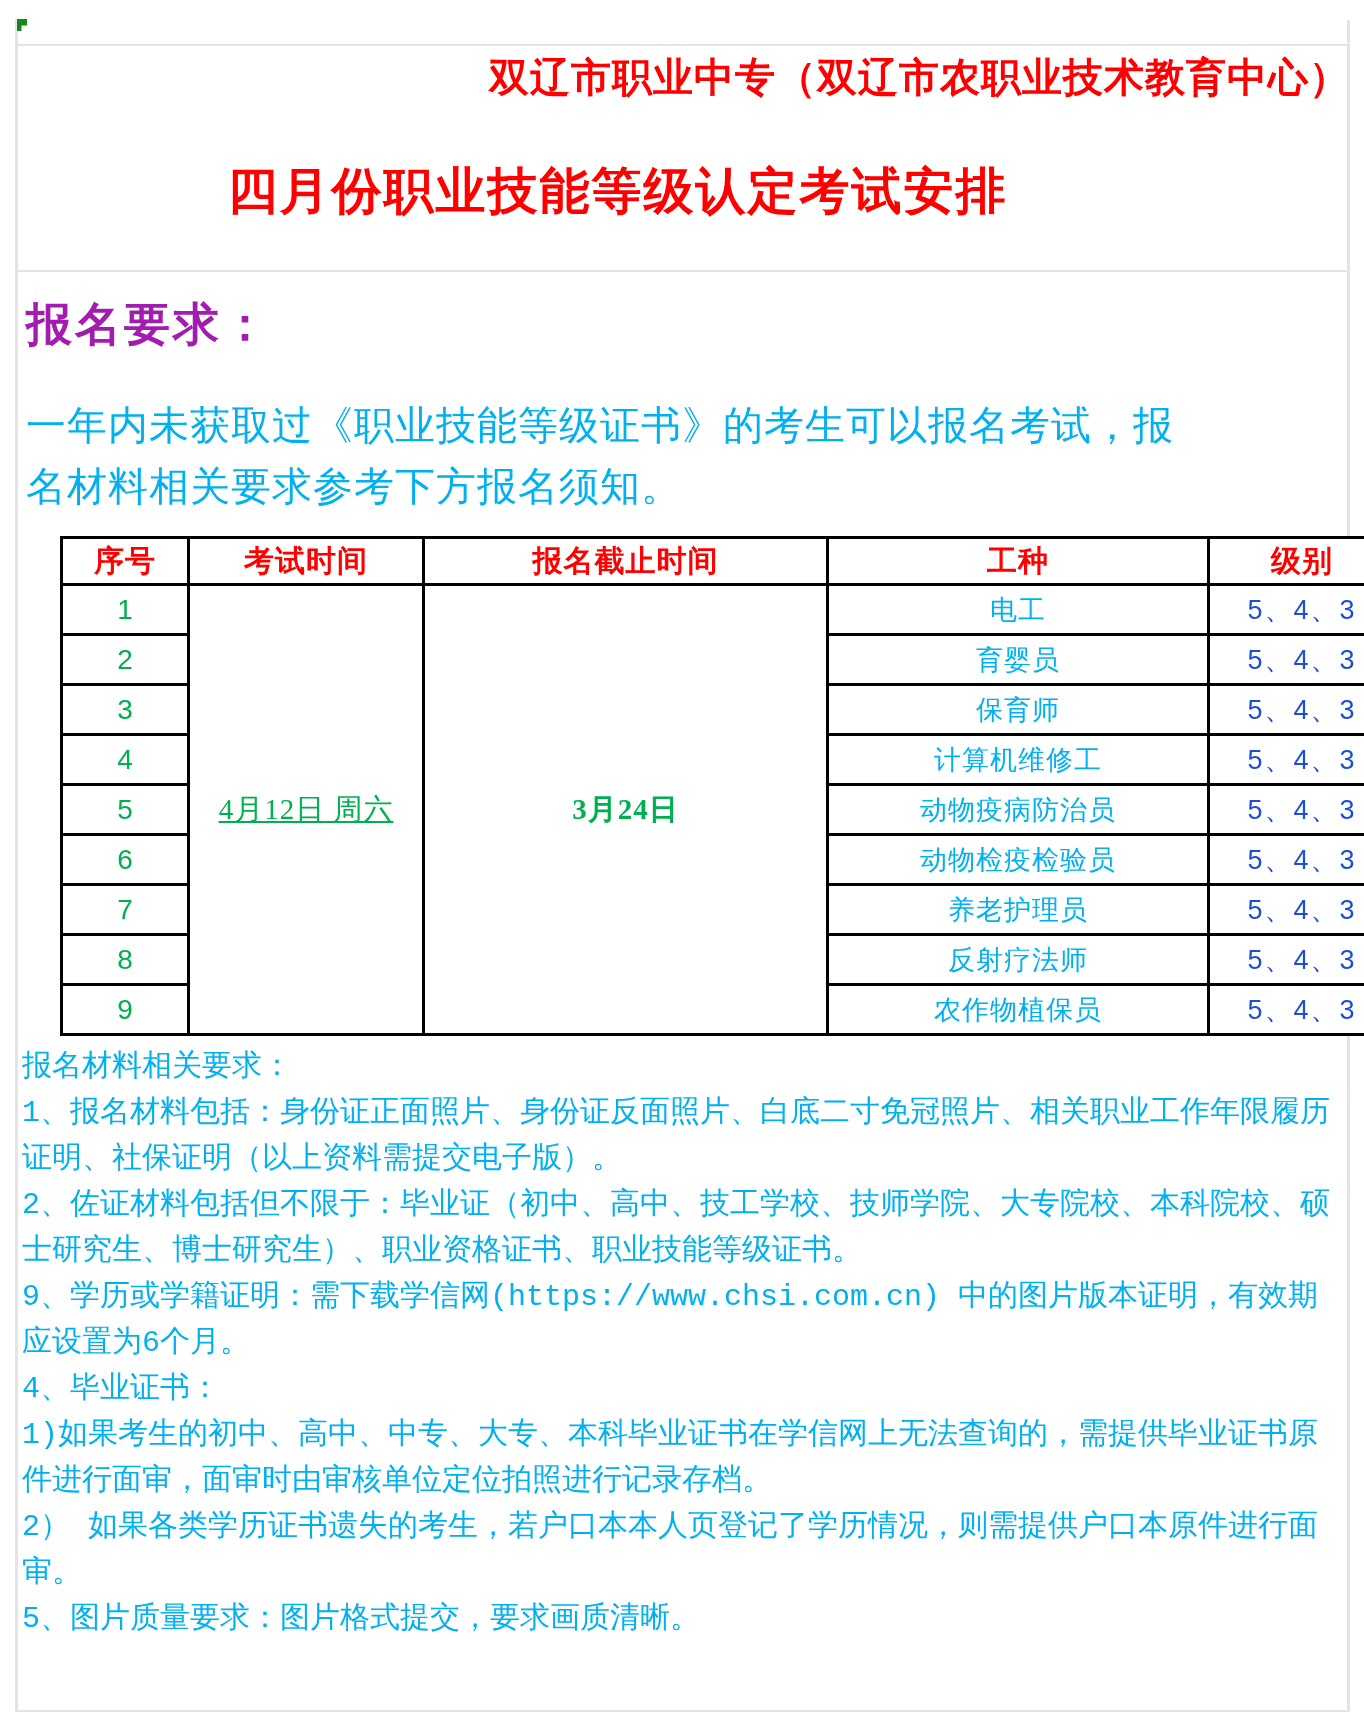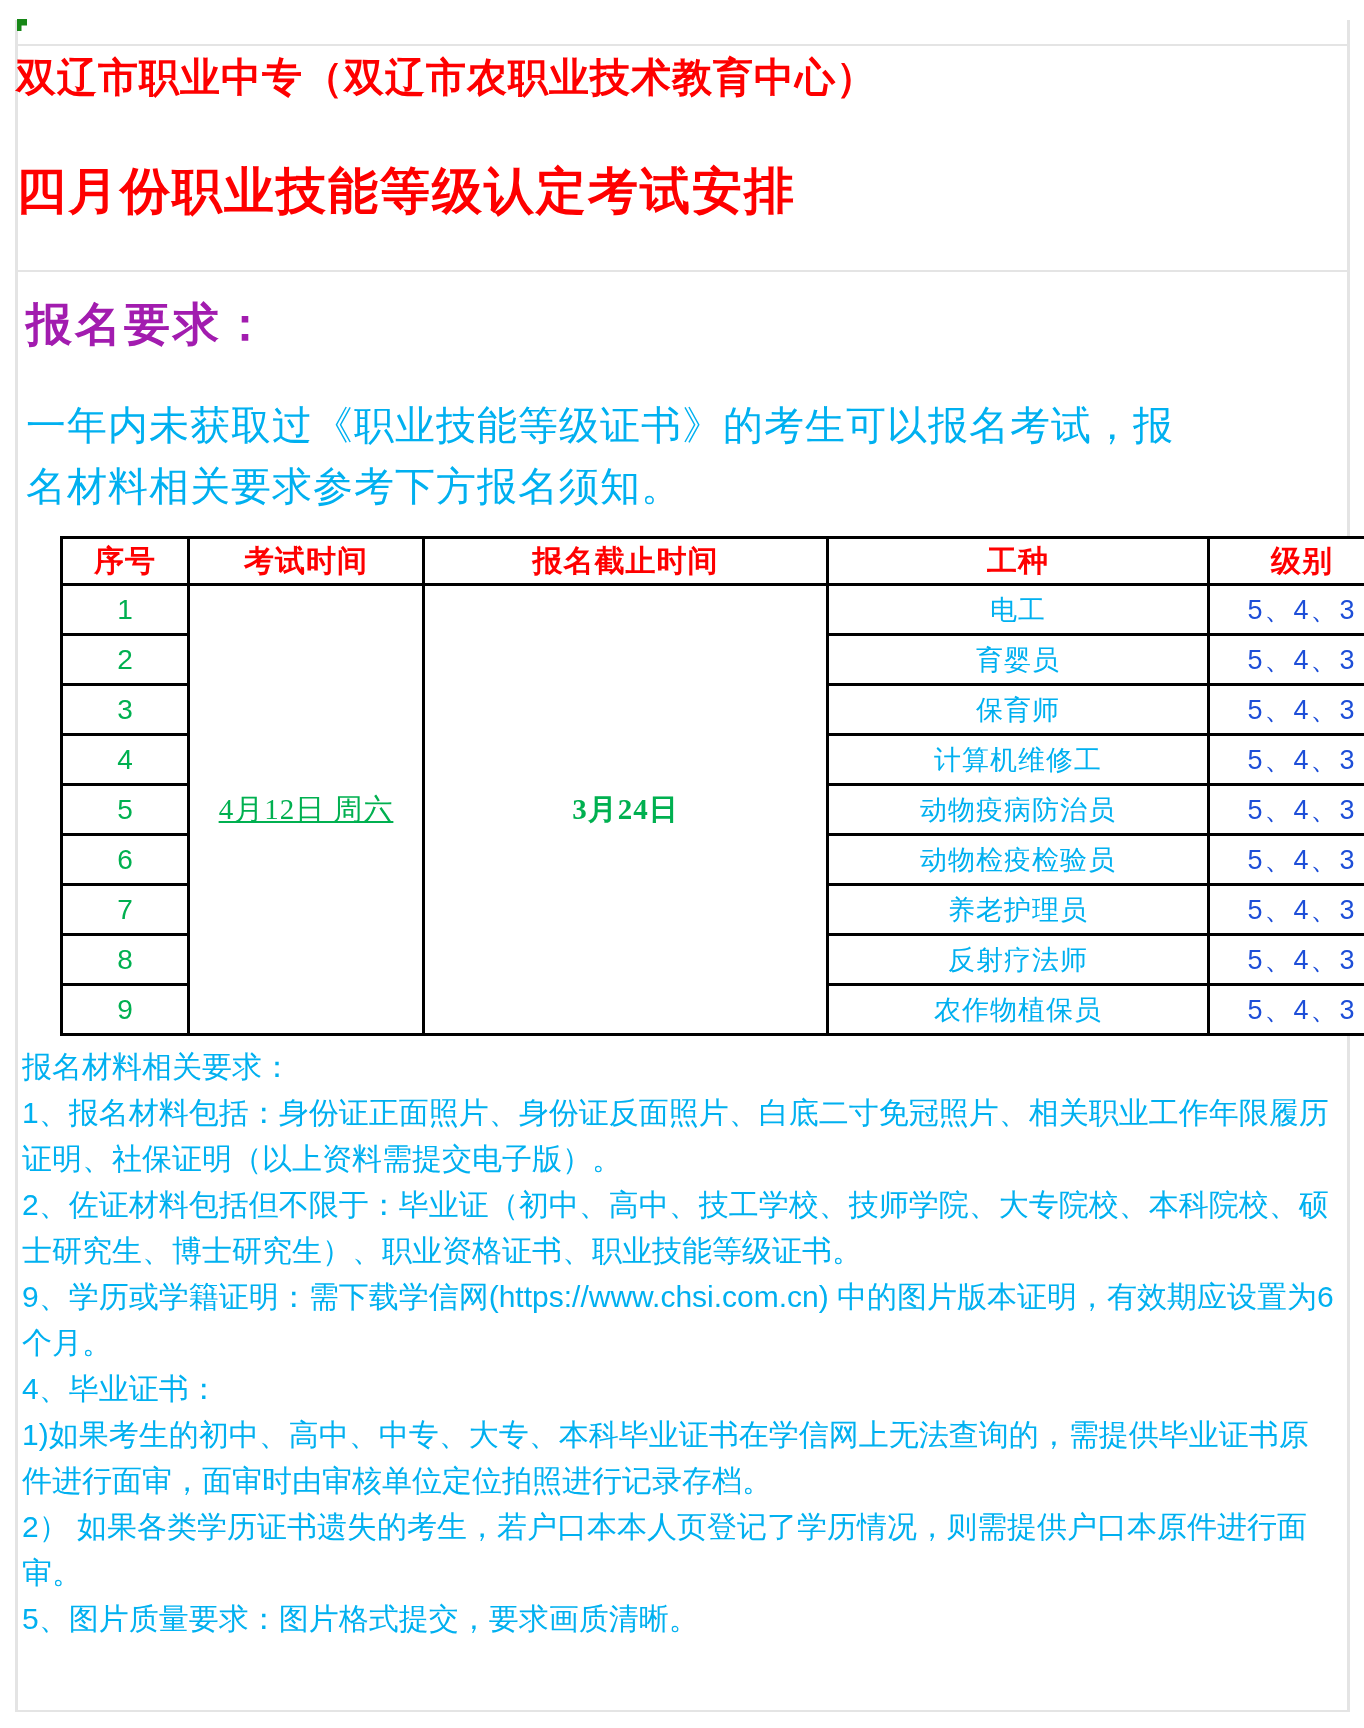--- a/index.html
+++ b/index.html
@@ -12,25 +12,25 @@
   .line-left{left:15px;top:20px;width:3px;height:1692px;}
   .line-right{left:1347px;top:20px;width:3px;height:1692px;}
   .line-top{left:15px;top:44px;width:1335px;height:2px;}
   .line-title-divider{left:15px;top:270px;width:1335px;height:2px;}
   .line-bottom{left:15px;top:1710px;width:1335px;height:2px;}
   .corner-flag{
     position:absolute;left:17px;top:19px;width:10px;height:12px;background:#178717;
     clip-path:polygon(0 0,100% 0,100% 55%,45% 55%,45% 100%,0 100%);
   }
   .title1{
-    position:absolute;left:16px;top:50px;width:1334px;text-align:left;
+    position:absolute;left:16px;top:50px;width:1334px;text-align:right;
     color:#fe0000;font:bold 40px "Liberation Serif","DejaVu Serif",serif;letter-spacing:1px;
   }
   .title2{
-    position:absolute;left:16px;top:158px;width:1203px;
+    position:absolute;left:16px;top:158px;width:1203px;text-align:center;
     color:#fe0000;font:bold 50px "Liberation Serif","DejaVu Serif",serif;letter-spacing:2px;
   }
   .req-heading{
     position:absolute;left:26px;top:294px;
     color:#a21caf;font:bold 46px "Liberation Sans","DejaVu Sans",sans-serif;letter-spacing:3px;
   }
   .req-body{
     position:absolute;left:26px;top:352px;width:1180px;
     color:#00b0f0;font:40px "Liberation Serif","DejaVu Serif",serif;line-height:61px;letter-spacing:1px;margin-top:43px;
   }
@@ -48,21 +48,21 @@
   }
   .schedule tbody td{height:47px;}
   .cell-no{color:#00b050;font:28px "Liberation Sans","DejaVu Sans",sans-serif;}
   .cell-exam{color:#00b050;font:29px "Liberation Serif","DejaVu Serif",serif;letter-spacing:1px;text-decoration:underline;}
   .cell-deadline{color:#00b050;font:bold 29px "Liberation Serif","DejaVu Serif",serif;letter-spacing:1px;}
   .cell-job{color:#00b0f0;font:27px "Liberation Serif","DejaVu Serif",serif;letter-spacing:1px;}
   .cell-level{color:#1d4ed8;font:27px "Liberation Sans","DejaVu Sans",sans-serif;letter-spacing:2px;}
   .notes{
     position:absolute;left:22px;top:1044px;width:1312px;
     color:#00b0f0;font-size:30px;line-height:46px;
-    font-family:Liberation Sans, sans-serif;
+    font-family:Liberation Mono, monospace;
   }
   .notes p{margin:0;padding:0;}
 </style>
 </head>
 <body>
 
 <div class="gline line-left"></div>
 <div class="gline line-right"></div>
 <div class="gline line-top"></div>
 <div class="gline line-title-divider"></div>

